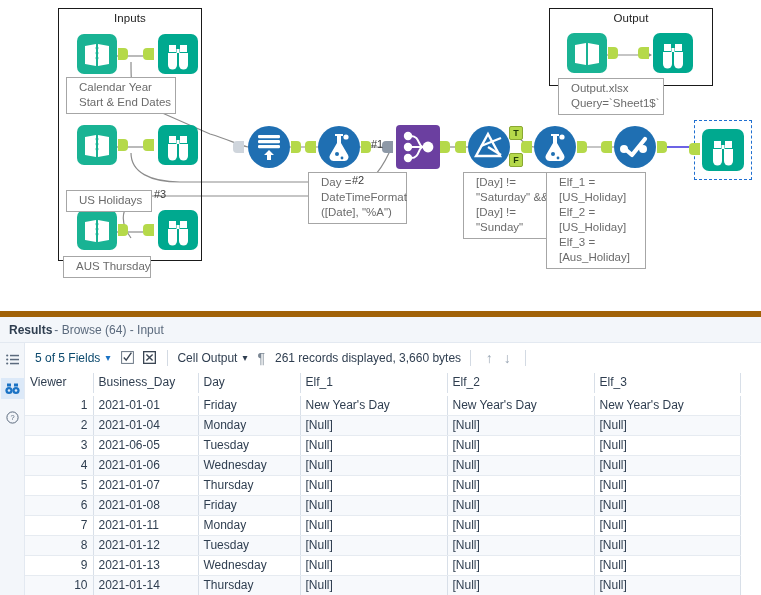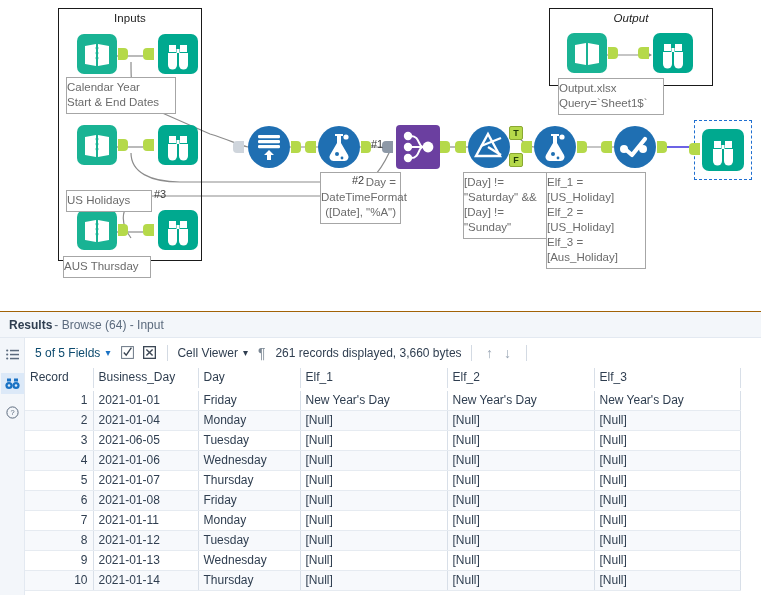--- a/index.html
+++ b/index.html
@@ -41,41 +41,41 @@
   .tool svg { display: block; }
 
   
   .anno {
     position: absolute;
     border: 1px solid #a6a6a6;
     background: #ffffff;
     color: #6b6b6b;
     font-size: 11.5px;
     line-height: 15px;
-    padding: 2px 4px 3px 0;
+    padding: 2px 4px 3px 12px;
     white-space: pre;
   }
   .conn-label {
     position: absolute;
     font-size: 11px;
     color: #3a3a3a;
     background: transparent;
   }
   .selbox {
     position: absolute;
     border: 1.3px dashed #1f6fd0;
   }
   svg.wires { position: absolute; left:0; top:0; width:761px; height:311px; pointer-events:none; }
 
   
   #results {
     position: absolute; left: 0; top: 311px;
     width: 761px; height: 284px;
     background: #ffffff;
-    border-top: 1px solid #a16207;
+    border-top: 6px solid #a16207;
   }
   #results-header {
     height: 26px;
     background: #f3f6fa;
     display: flex; align-items: center;
     padding-left: 9px;
     font-size: 12px;
     color: #5b6a7d;
     border-bottom: 1px solid #e3e9f1;
   }
@@ -195,21 +195,21 @@
       <path d="M658,147 L700,147" fill="none" stroke="#3b2fdd" stroke-width="1.6"></path>
 
       <path d="M605,55 L645,55" fill="none" stroke="#8c8c8c" stroke-width="1.2"></path>
       <polygon points="645,51 652,55 645,59" fill="#8c8c8c"></polygon>
     </svg>
 
     <div class="container-box" style="left:58px; top:8px; width:144px; height:253px;">
       <div class="container-title">Inputs</div>
     </div>
 
-    <div class="container-box" style="left:549px; top:8px; width:164px; height:78px;font-style:italic;">
+    <div class="container-box" style="left:549px; top:8px; width:164px; height:78px;">
       <div class="container-title">Output</div>
     </div>
 
     <div class="tool" style="left:76px; top:33px;">
       <svg width="42" height="42" viewBox="0 0 42 42">
         <rect x="1" y="1" width="40" height="40" rx="7" fill="#19b394"></rect>
         <path d="M9 13 L20 11 L20 33 L9 31 Z" fill="#fff"></path>
         <path d="M22 11 L33 13 L33 31 L22 33 Z" fill="#fff"></path>
         <circle cx="21" cy="15" r="1.5" fill="#19b394"></circle>
         <circle cx="21" cy="20" r="1.5" fill="#19b394"></circle>
@@ -383,21 +383,21 @@
     <div class="anno" style="left:66px; top:77px; width:110px;">Calendar Year
 Start &amp; End Dates</div>
 
     <div class="anno" style="left:66px; top:173px; width:86px;margin-top:17px;">US Holidays</div>
 
     <div class="anno" style="left:63px; top:256px; width:88px;">AUS Thursday</div>
 
     <div class="anno" style="left:558px; top:78px; width:106px;">Output.xlsx
 Query=`Sheet1$`</div>
 
-    <div class="anno" style="left:320px; top:172px; width:81px;text-align:right;">Day =
+    <div class="anno" style="left:308px; top:172px; width:99px;">Day =
 DateTimeFormat
 ([Date], "%A")</div>
 
     <div class="anno" style="left:463px; top:172px; width:88px;">[Day] !=
 "Saturday" &amp;&amp;
 [Day] !=
 "Sunday"</div>
 
     <div class="anno" style="left:546px; top:172px; width:100px;">Elf_1 =
 [US_Holiday]
@@ -463,21 +463,21 @@
           </span>
           <span class="tb-ico">
             <svg width="13" height="13" viewBox="0 0 13 13">
               <rect x="0.6" y="0.6" width="11.8" height="11.8" fill="none" stroke="#3b4654" stroke-width="1.4"></rect>
               <path d="M3.4 3.4 L9.6 9.6 M9.6 3.4 L3.4 9.6" stroke="#3b4654" stroke-width="1.4"></path>
             </svg>
           </span>
 
           <span class="tb-sep"></span>
 
-          <span class="tb-text">Cell Viewer</span>
+          <span class="tb-text">Cell Output</span>
           <span class="tb-caret-dark">▾</span>
 
           <span class="tb-pilcrow">¶</span>
 
           <span class="tb-text" style="margin-left:8px;">261 records displayed, 3,660 bytes</span>
 
           <span class="tb-sep"></span>
 
           <span class="tb-arrow">↑</span>
           <span class="tb-arrow">↓</span>
@@ -490,21 +490,21 @@
             <colgroup>
               <col class="c-rec">
                 <col class="c-bd">
                 <col class="c-day">
               <col class="c-e1">
                 <col class="c-e2">
                 <col class="c-e3">
             </colgroup>
             <thead>
               <tr>
-                <th class="rec">Record</th>
+                <th class="rec">Viewer</th>
                 <th class="u-green">Business_Day</th>
                 <th class="u-green">Day</th>
                 <th class="u-orange">Elf_1</th>
                 <th class="u-orange">Elf_2</th>
                 <th class="u-orange">Elf_3</th>
               </tr>
             </thead>
             <tbody id="grid-body">
                 <tr>
                   <td class="rec">1</td>

